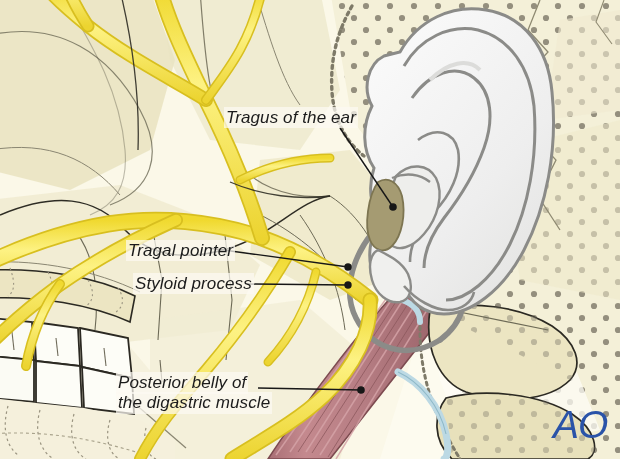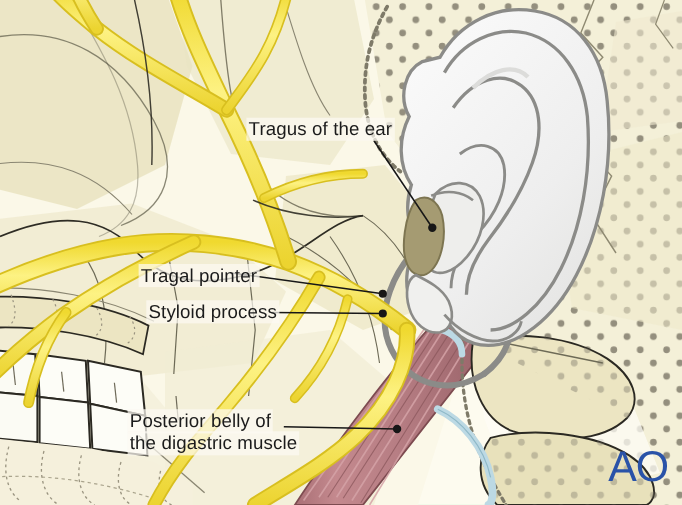--- a/index.html
+++ b/index.html
@@ -2,20 +2,21 @@
 <html><head>
 <meta charset="utf-8">
 <style>
   html,body{margin:0;padding:0;background:#ffffff;}
   #stage{
     position:relative;
     width:620px;height:459px;
     overflow:hidden;
     font-family:"Liberation Sans", sans-serif;
     background:#86efac;
+    font-style:italic;
   }
   #art{position:absolute;left:0;top:0;width:620px;height:459px;}
   .lbl{
     position:absolute;
     font-family:"Liberation Sans", sans-serif;
     font-size:17px;
     line-height:21px;
     color:#1b1b1b;
     white-space:pre;
     background:rgba(252,250,242,0.72);

